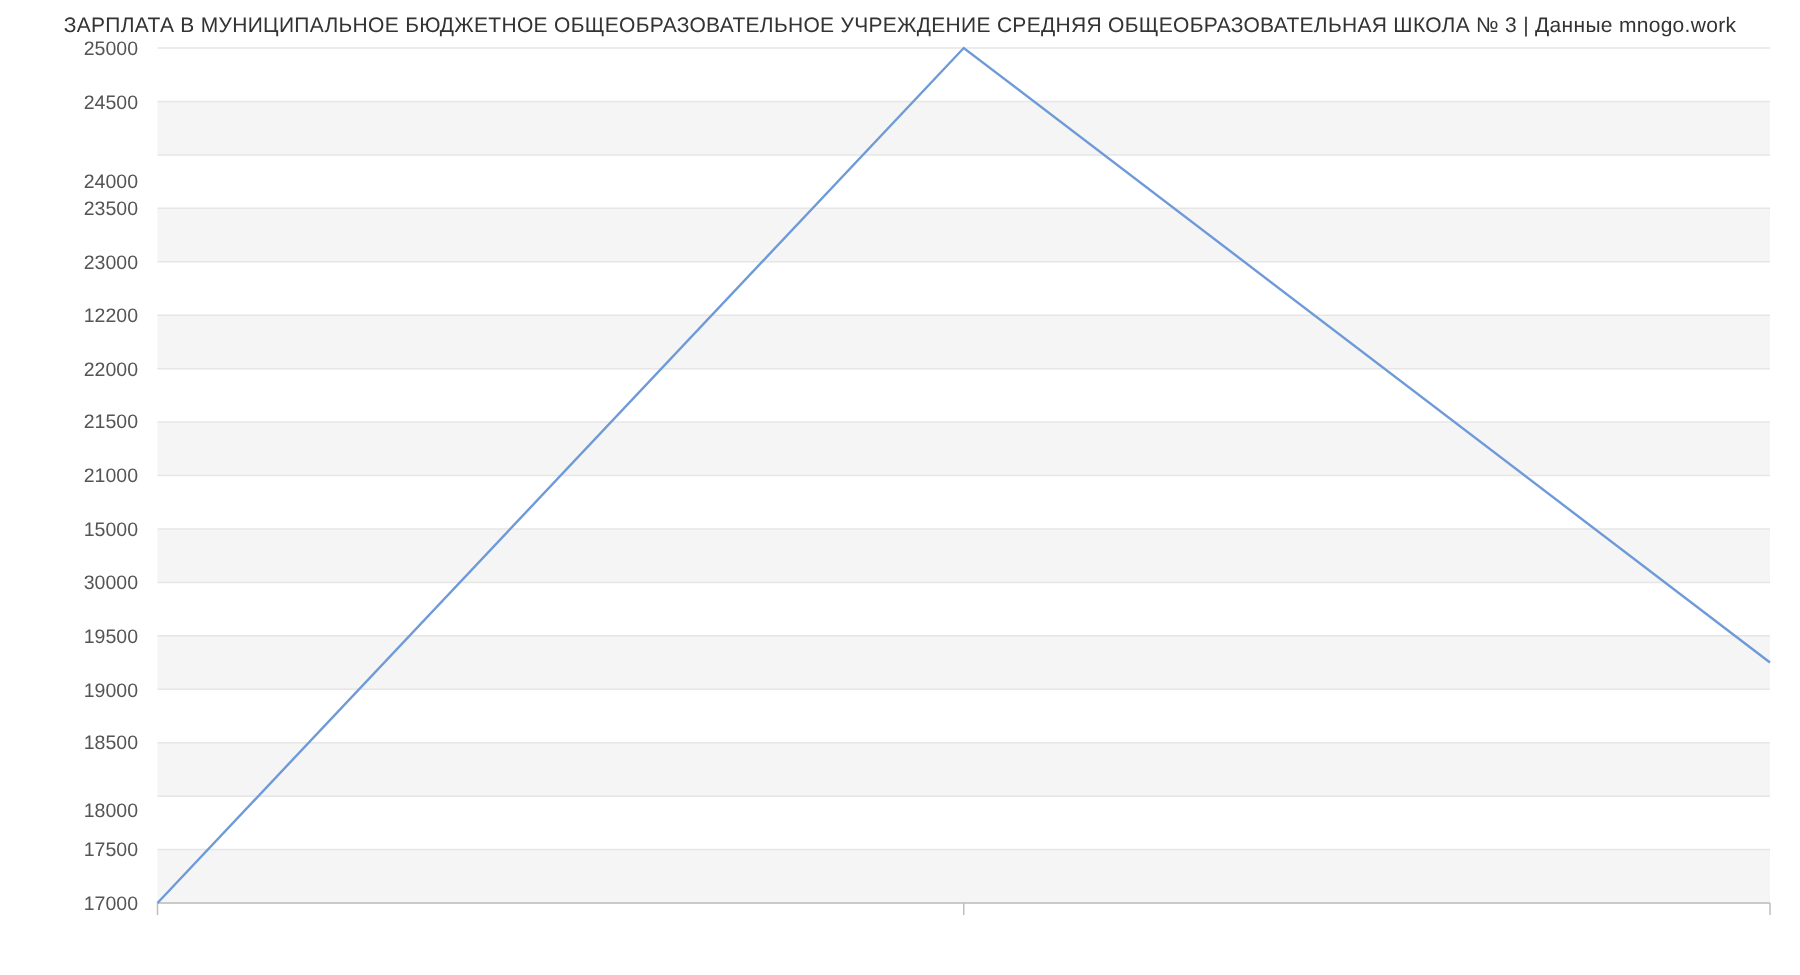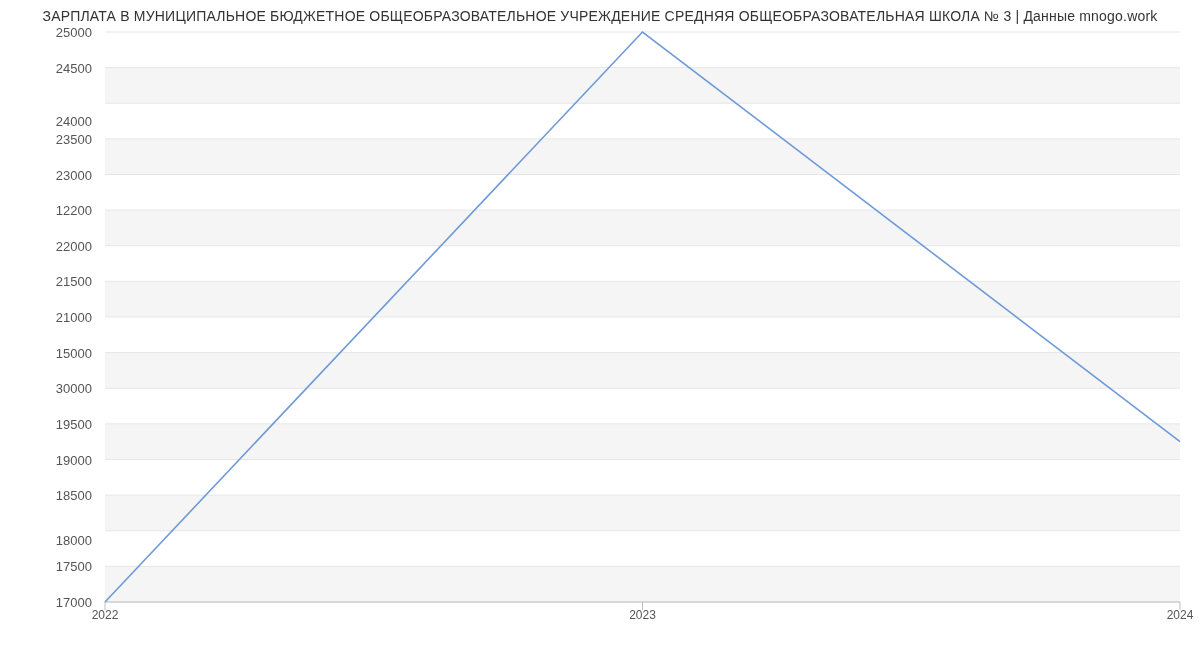--- a/index.html
+++ b/index.html
@@ -145,18 +145,13 @@
         <line x1="0" x2="1075" y1="35.625" y2="35.625" class="grid-line"></line>
         <line x1="0" x2="1075" y1="0" y2="0" class="grid-line"></line>
         <line x1="0" x2="1075" y1="570" y2="570" class="axis-line"></line>
         <line x1="0" x2="0" y1="570" y2="578" class="tick-line"></line>
         <line x1="537.5" x2="537.5" y1="570" y2="578" class="tick-line"></line>
         <line x1="1075" x2="1075" y1="570" y2="578" class="tick-line"></line>
         <path d="M0 570 L537.5 0 L1075 409.6875" class="series-line" stroke="#6f9ad8"></path>
       </svg>
   </div>
 
-  <div class="x-axis">
-      <div class="x-tick-label" style="left: 0px;">2022</div>
-      <div class="x-tick-label" style="left: 537.5px;">2023</div>
-      <div class="x-tick-label" style="left: 1075px;">2024</div>
-    </div>
 </div>
 
 </body></html>

